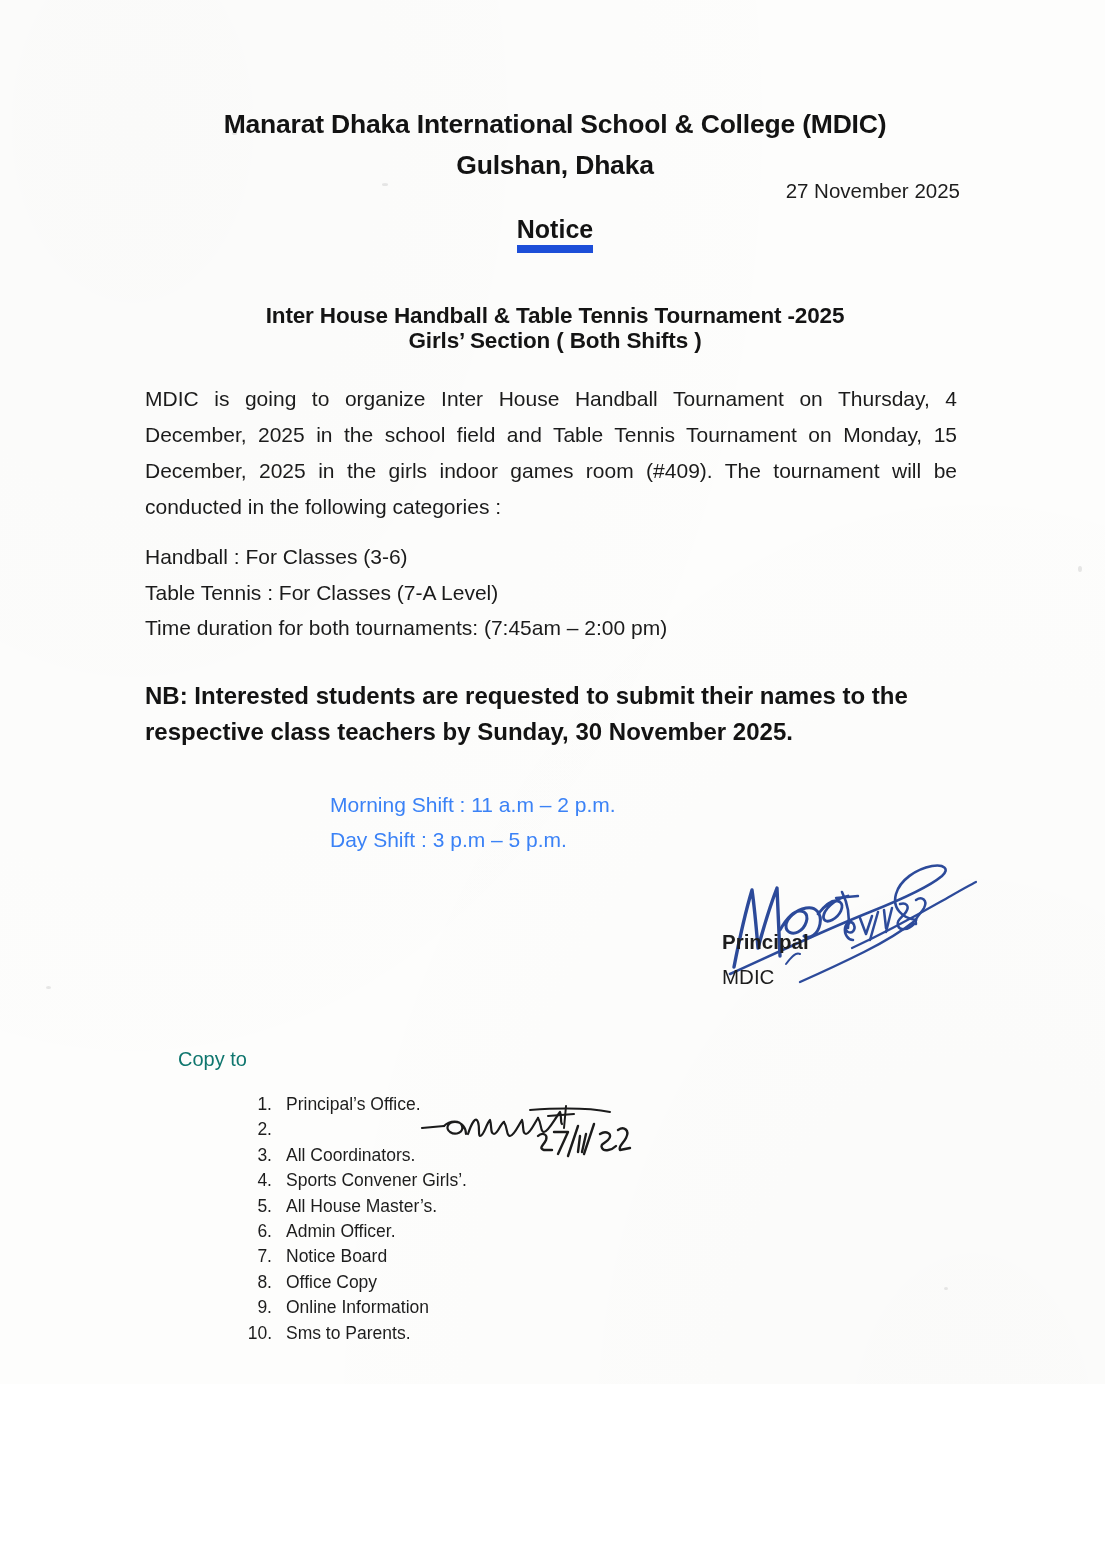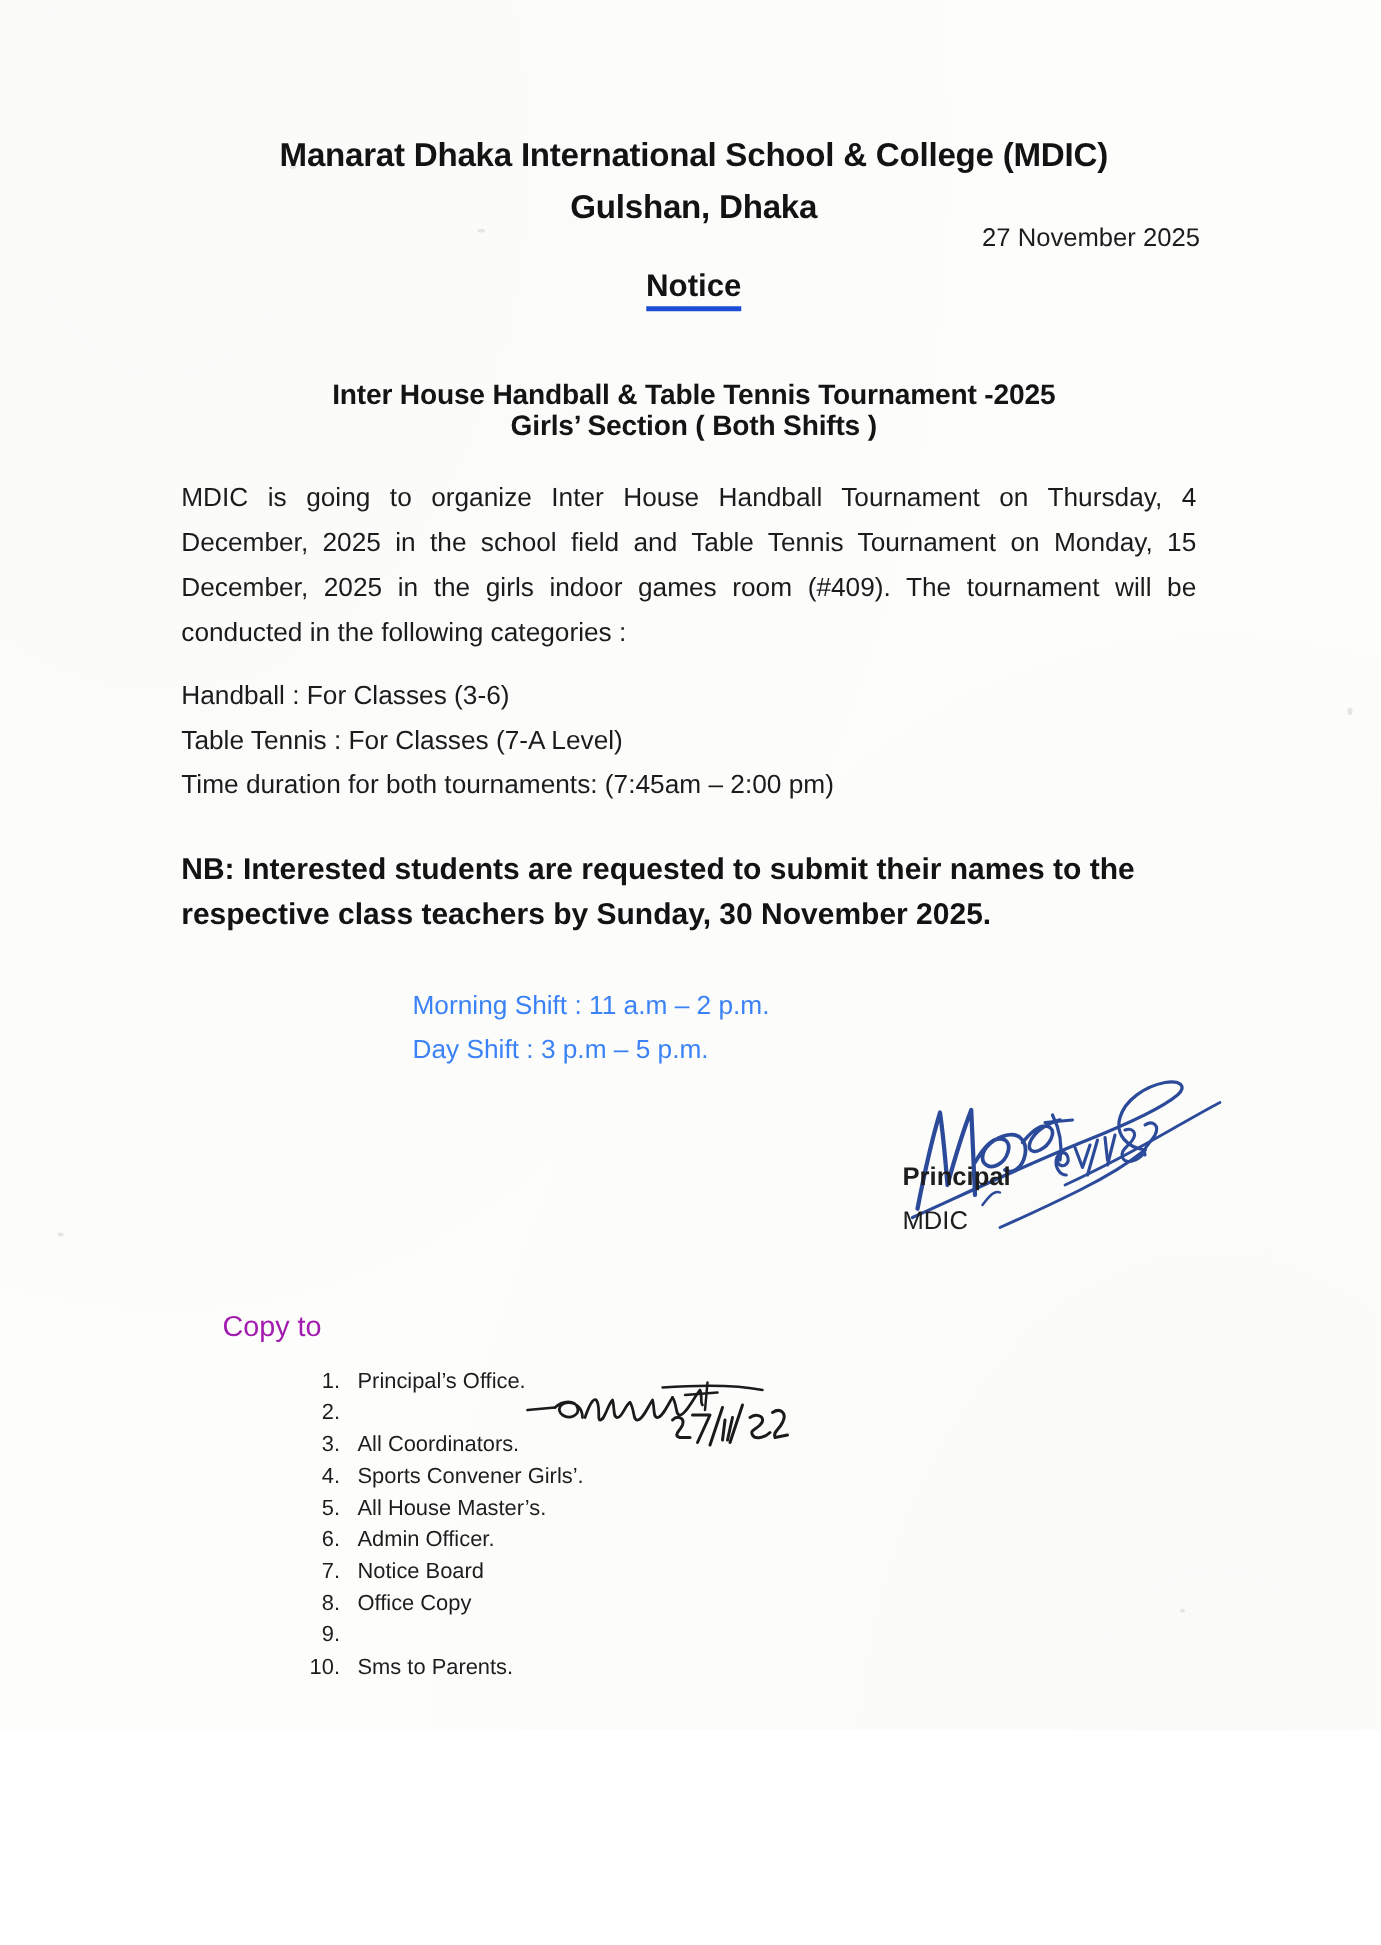--- a/index.html
+++ b/index.html
@@ -57,21 +57,21 @@
     position: absolute;
     left: 140px;
     top: 215px;
     width: 830px;
     text-align: center;
   }
   .notice-title {
     display: inline-block;
     font-weight: bold;
     font-size: 25px;
-    border-bottom: 4px solid #1d4ed8;
+    border-bottom: 8px solid #1d4ed8;
     padding-bottom: 1px;
     color: #131313;
   }
   .sub-title {
     position: absolute;
     left: 140px;
     width: 830px;
     text-align: center;
     font-weight: bold;
     font-size: 22.5px;
@@ -143,22 +143,22 @@
     color: #1d1d1d;
   }
   .sig-label.l1 { top: 78px; font-weight: bold; }
   .sig-label.l2 { top: 113px; }
 
   
   .copy-head {
     position: absolute;
     left: 178px;
     top: 1048px;
-    font-size: 23px;
-    color: #a21caf;
+    font-size: 20px;
+    color: #0f766e;
   }
   .copy-list {
     position: absolute;
     left: 232px;
     top: 1092px;
     width: 420px;
   }
   .copy-row {
     display: flex;
     align-items: baseline;
@@ -289,20 +289,21 @@
     <div class="copy-row">
       <span class="copy-num">7.</span>
       <span class="copy-txt">Notice Board</span>
     </div>
     <div class="copy-row">
       <span class="copy-num">8.</span>
       <span class="copy-txt">Office Copy</span>
     </div>
     <div class="copy-row">
       <span class="copy-num">9.</span>
+      <span class="copy-txt">Online Information</span>
     </div>
     <div class="copy-row">
       <span class="copy-num">10.</span>
       <span class="copy-txt">Sms to Parents.</span>
     </div>
   </div>
 
   <div class="sig2-area">
     <svg width="250" height="70" viewBox="0 0 250 70">
       <g fill="none" stroke="#1b1b1b" stroke-linecap="round" stroke-linejoin="round">

